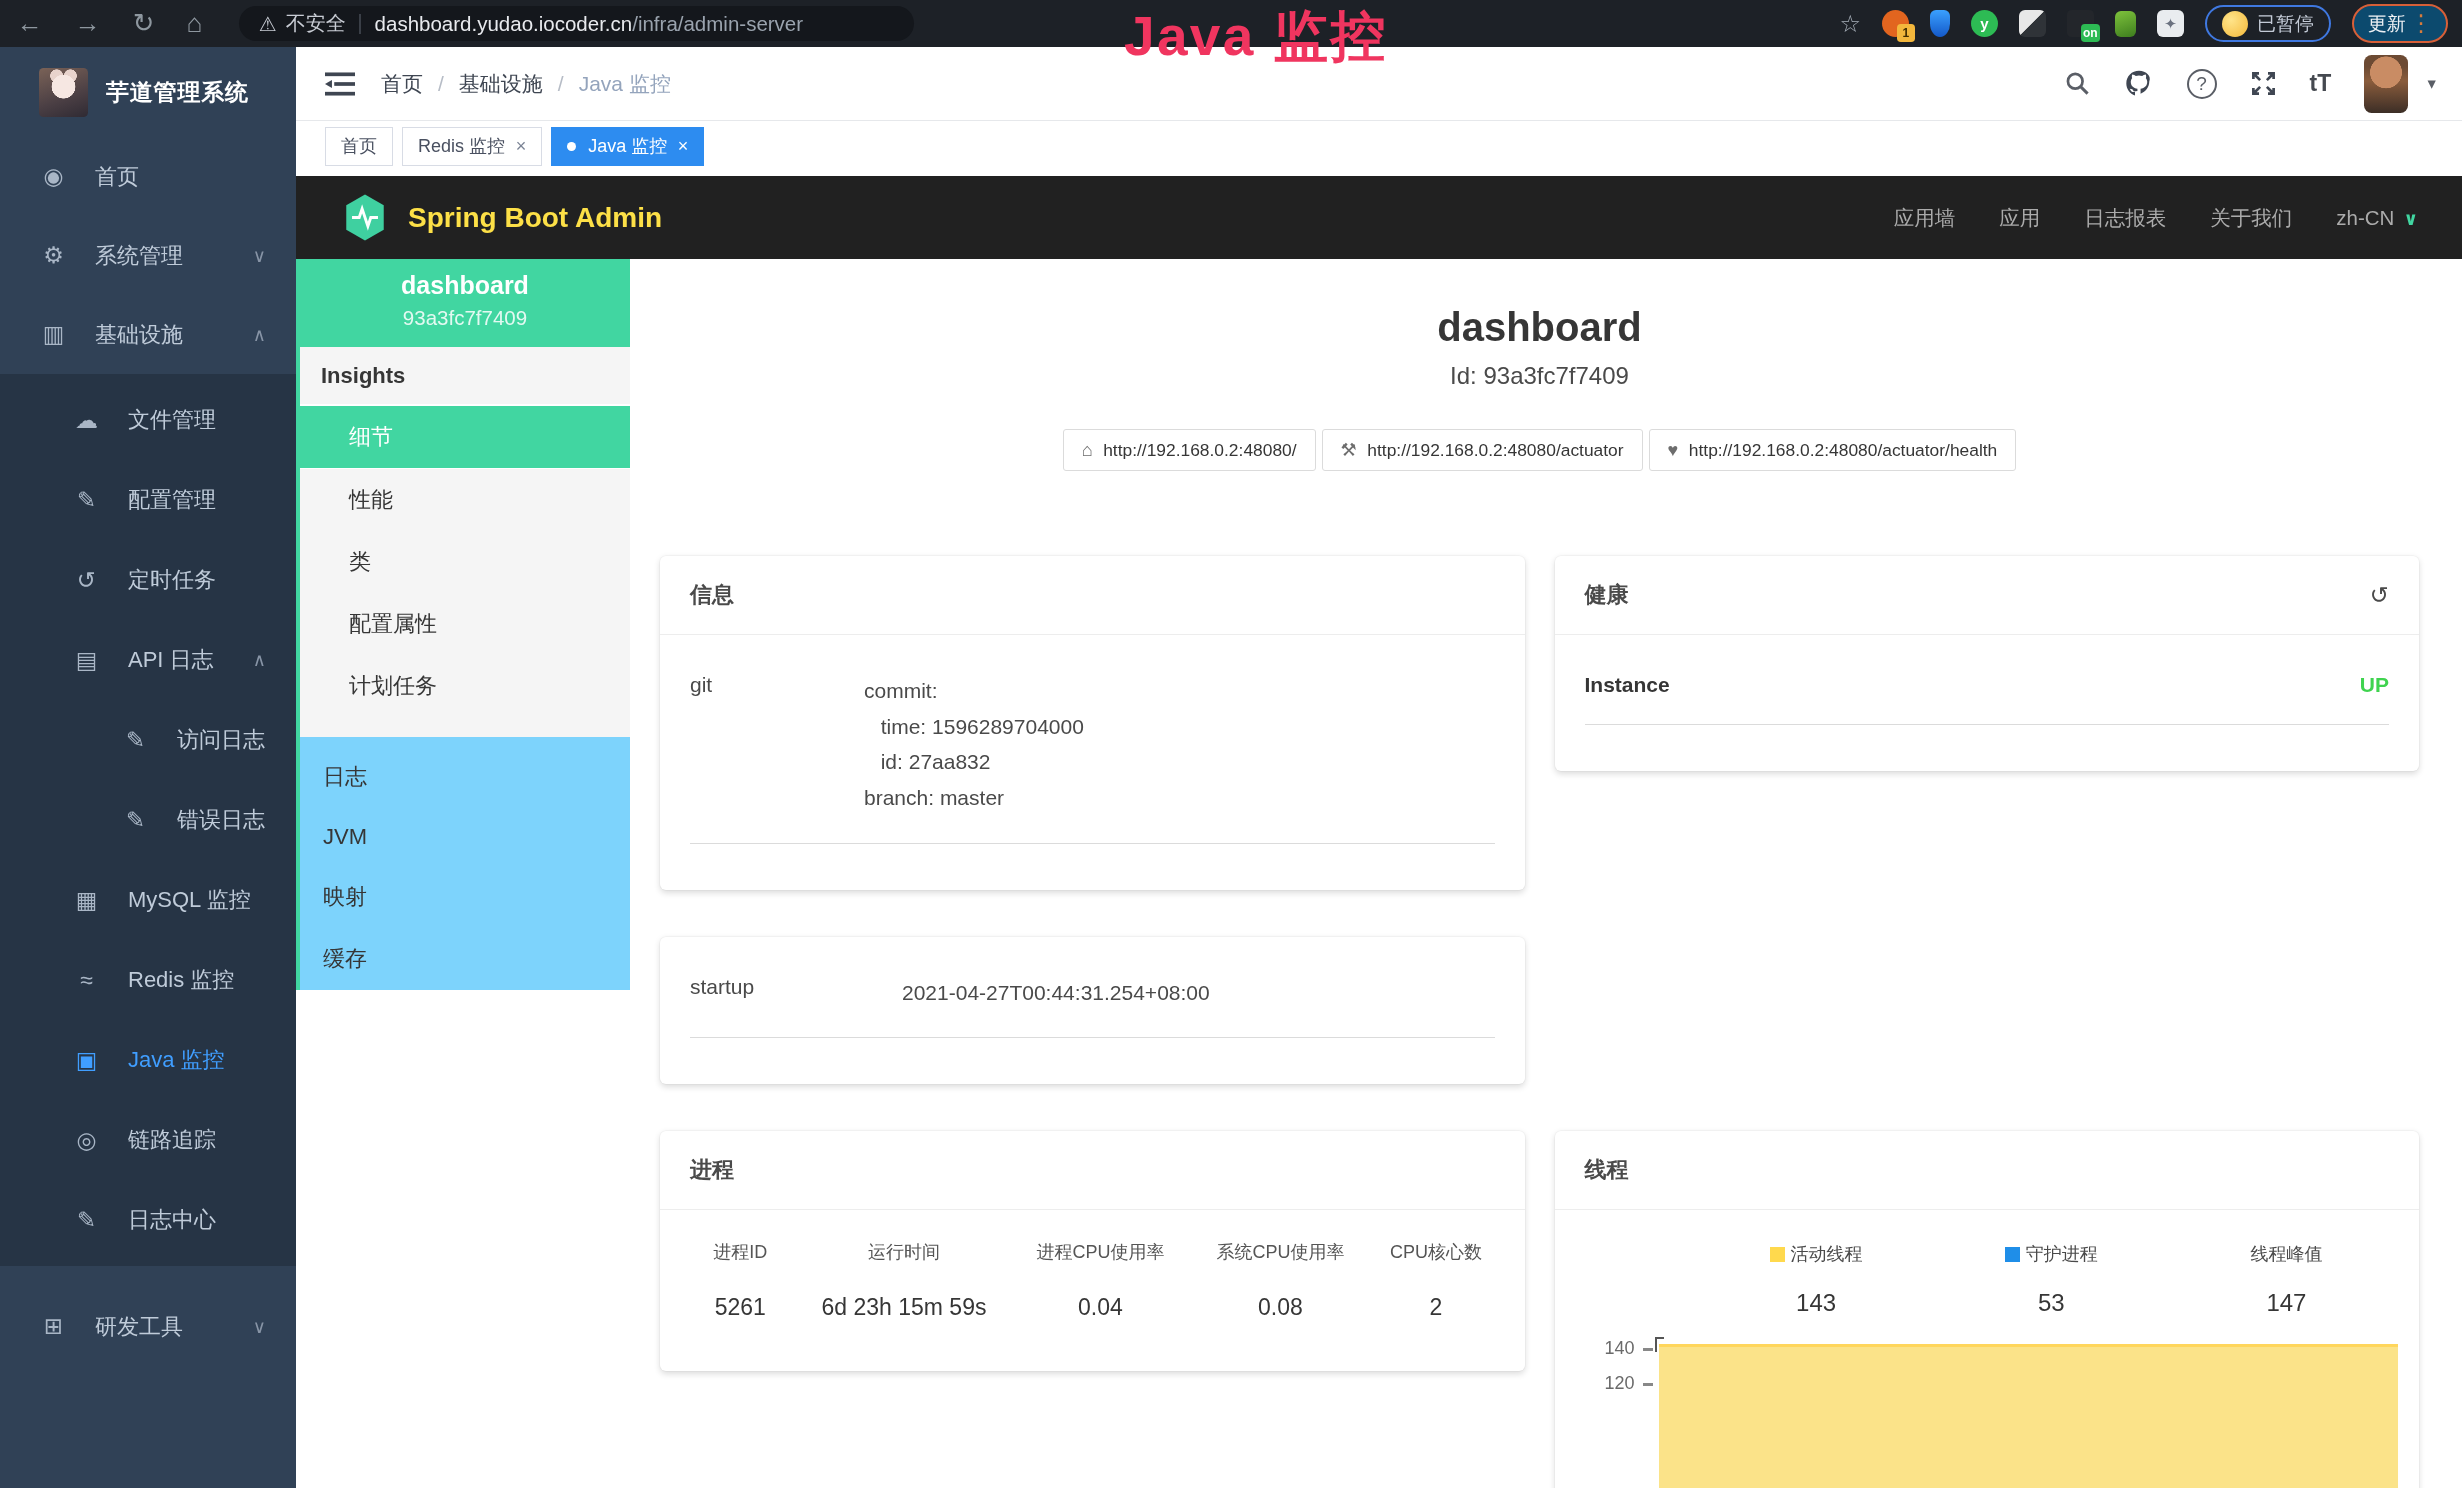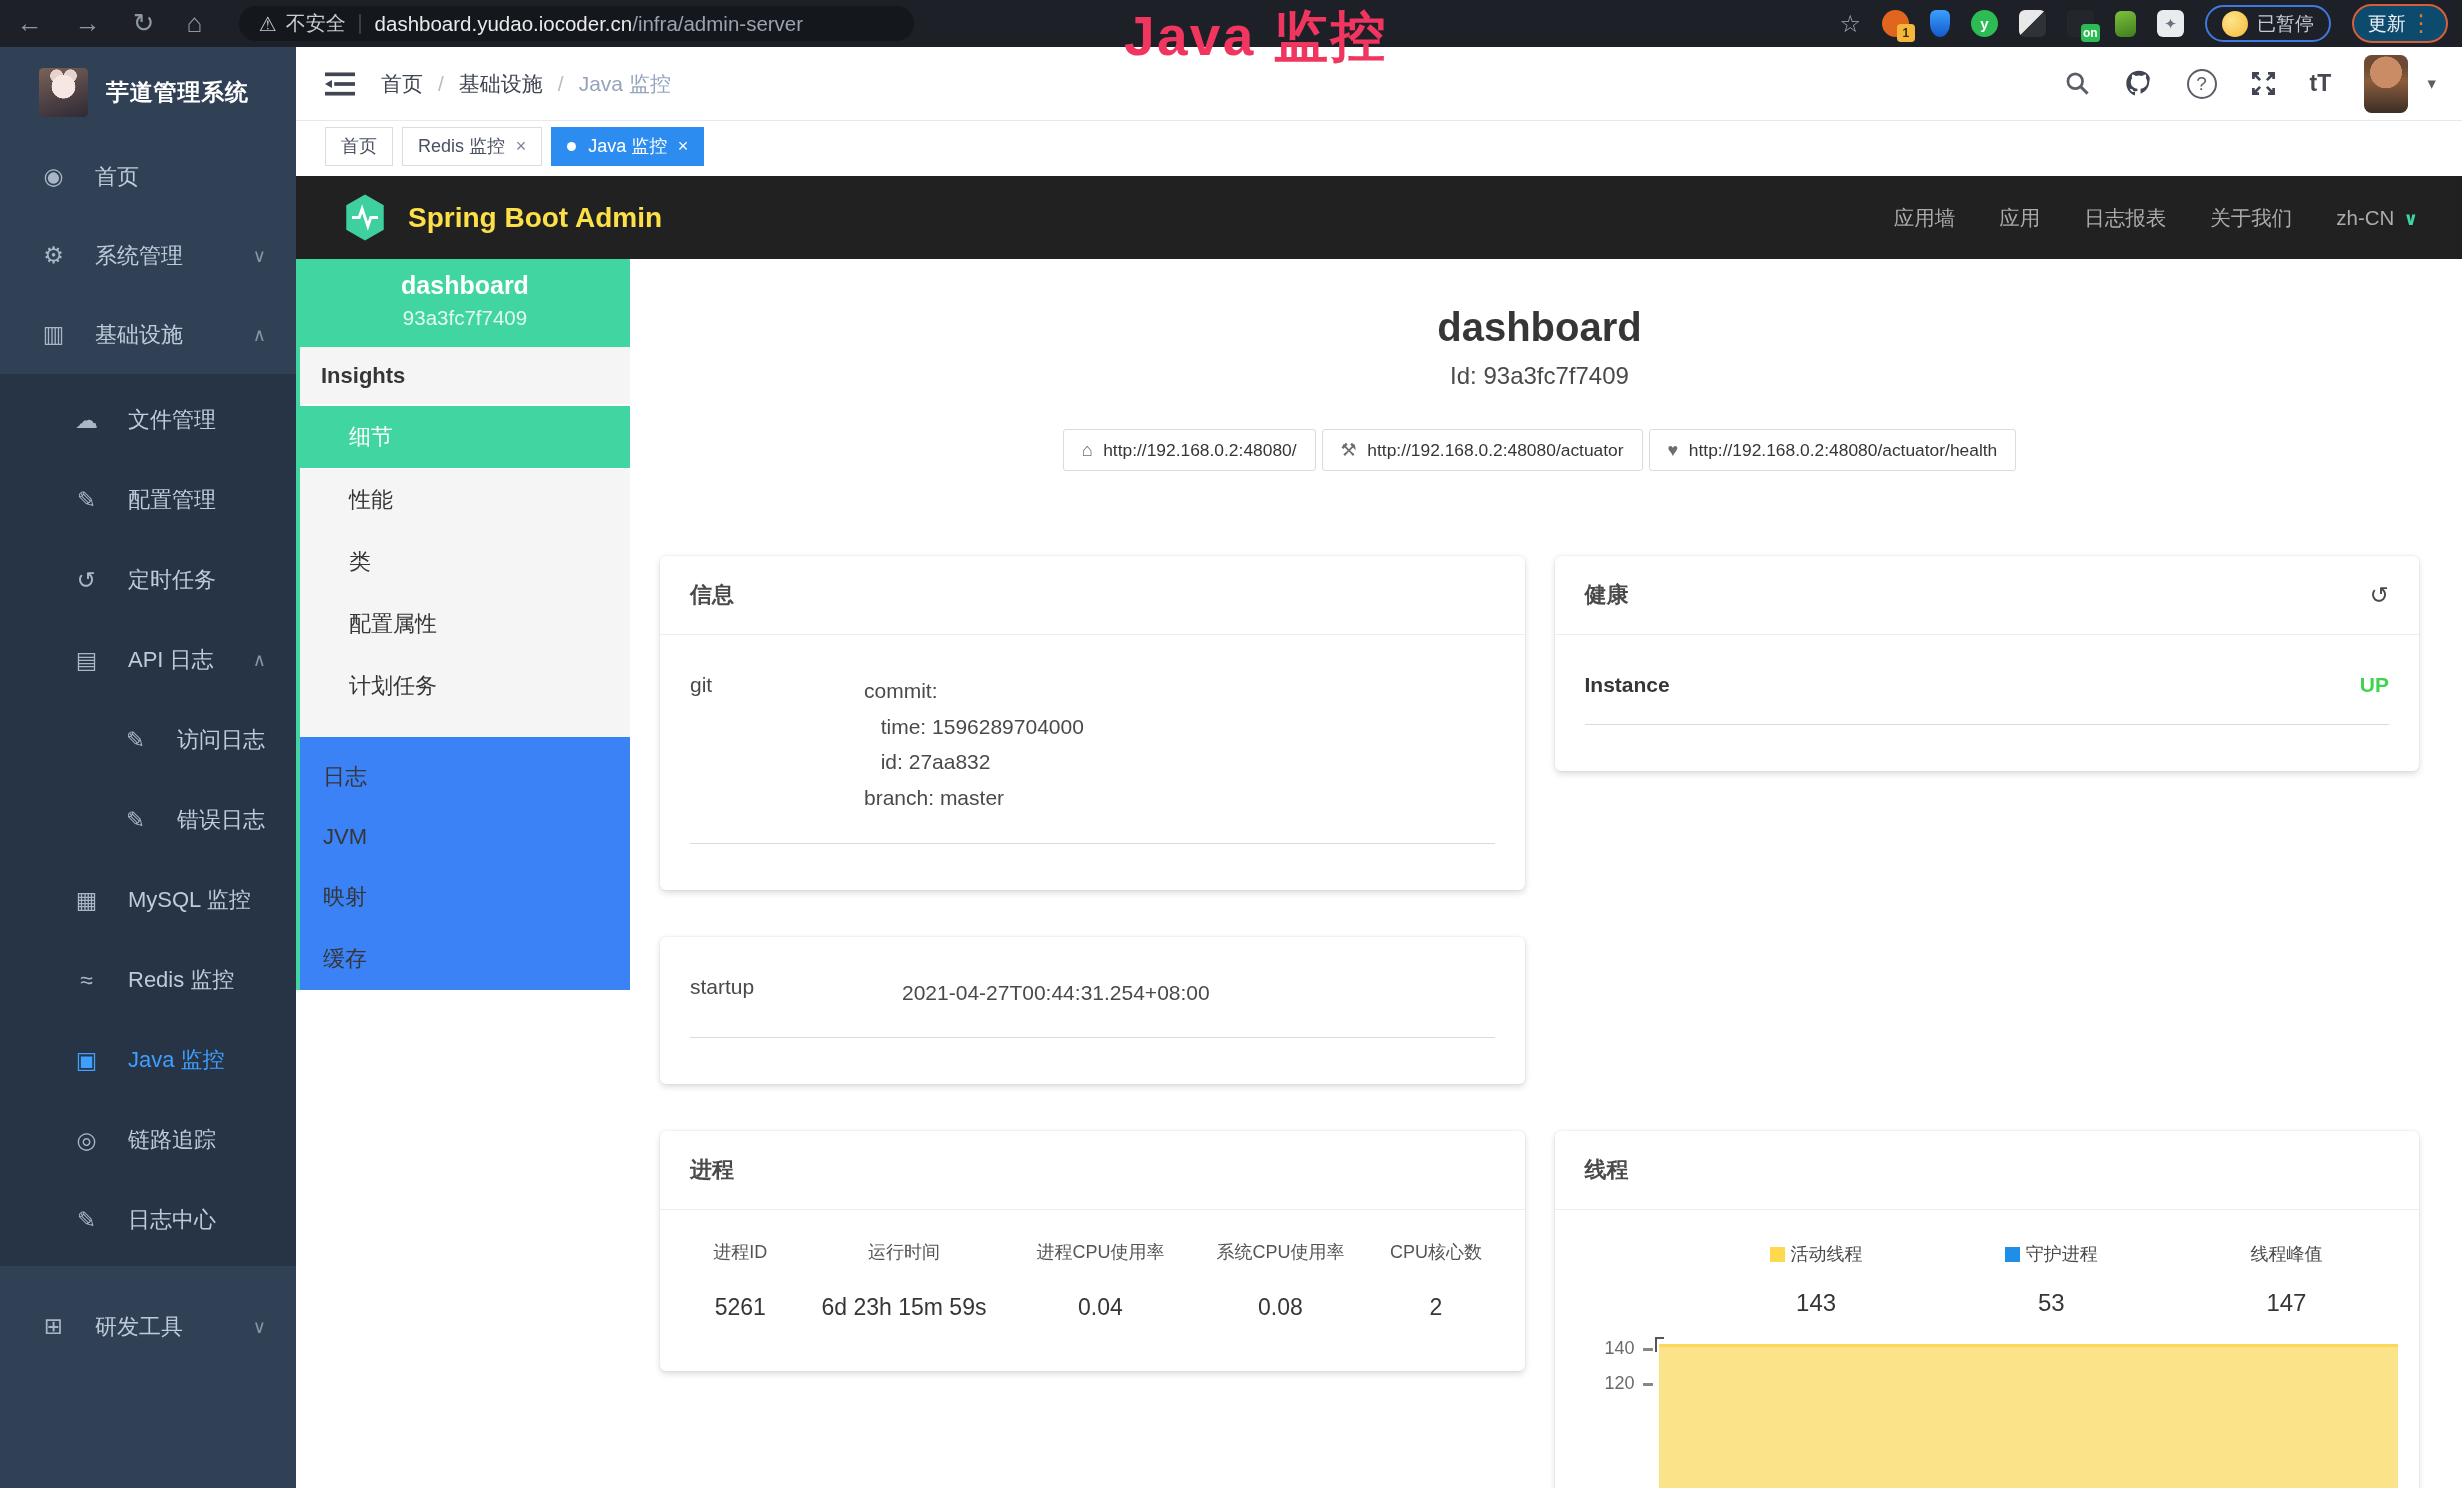--- a/index.html
+++ b/index.html
@@ -80,21 +80,21 @@
   .sba-body { flex:1; display:flex; overflow:hidden; background:#fff; }
   .sba-side { width:334px; flex-shrink:0; }
   .sba-side-inner { border-left:4.6px solid var(--sba-green,#41d6a1); }
   .inst-head { background:var(--sba-green,#41d6a1); color:#fff; text-align:center; padding:12px 6px 16.7px; }
   .inst-name { font-size:25px; font-weight:700; }
   .inst-id { font-size:20.5px; color:rgba(255,255,255,.85); margin-top:6px; }
   .insights { background:#f5f5f5; padding-bottom:20px; }
   .grp-label { padding:16.7px 0 15px 21px; font-size:22px; font-weight:700; color:#363636; border-bottom:1.5px solid #fff; }
   .s-item { padding:16px 5px 16px 49px; font-size:22px; color:#363636; cursor:pointer; }
   .s-item.active { background:var(--sba-green,#41d6a1); color:#fff; border-top:1.5px solid #fff; border-bottom:1.5px solid #fff; }
-  .s-lower { background:#3b82f6; padding-top:9px; }
+  .s-lower { background:#7dd3fc; padding-top:9px; }
   .s-lower .s-item { padding-left:23px; }
 
   .sba-content { flex:1; overflow:hidden; padding:0 43px 0 30px; }
   .hero { text-align:center; margin-top:46px; }
   .hero-title { font-size:40px; font-weight:700; color:#363636; }
   .hero-id { font-size:24px; color:#4a4a4a; margin-top:12px; }
   .links-row { display:flex; justify-content:center; gap:6px; margin-top:39px; }
   .link-btn { display:flex; align-items:center; gap:10.6px; border:0.8px solid #dbdbdb; border-radius:3px; padding:9px 18px; font-size:17.4px; color:#363636; cursor:pointer; background:#fff; }
   .link-btn .li { color:#6d6d6d; font-size:18px; }
 

